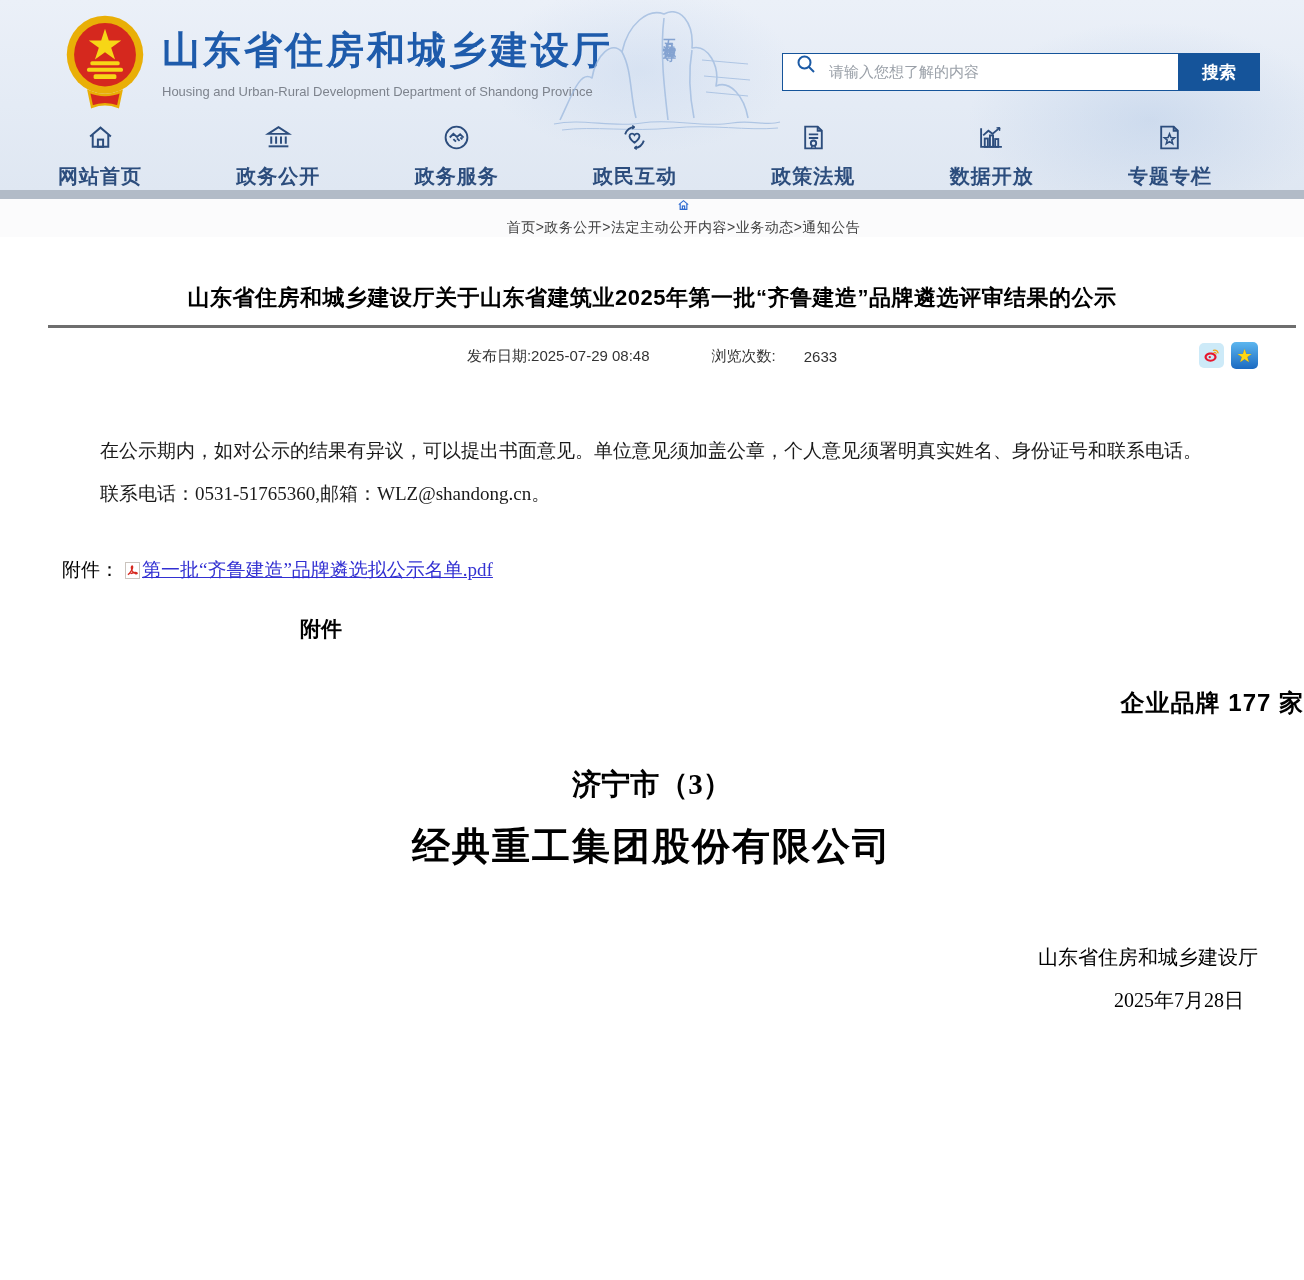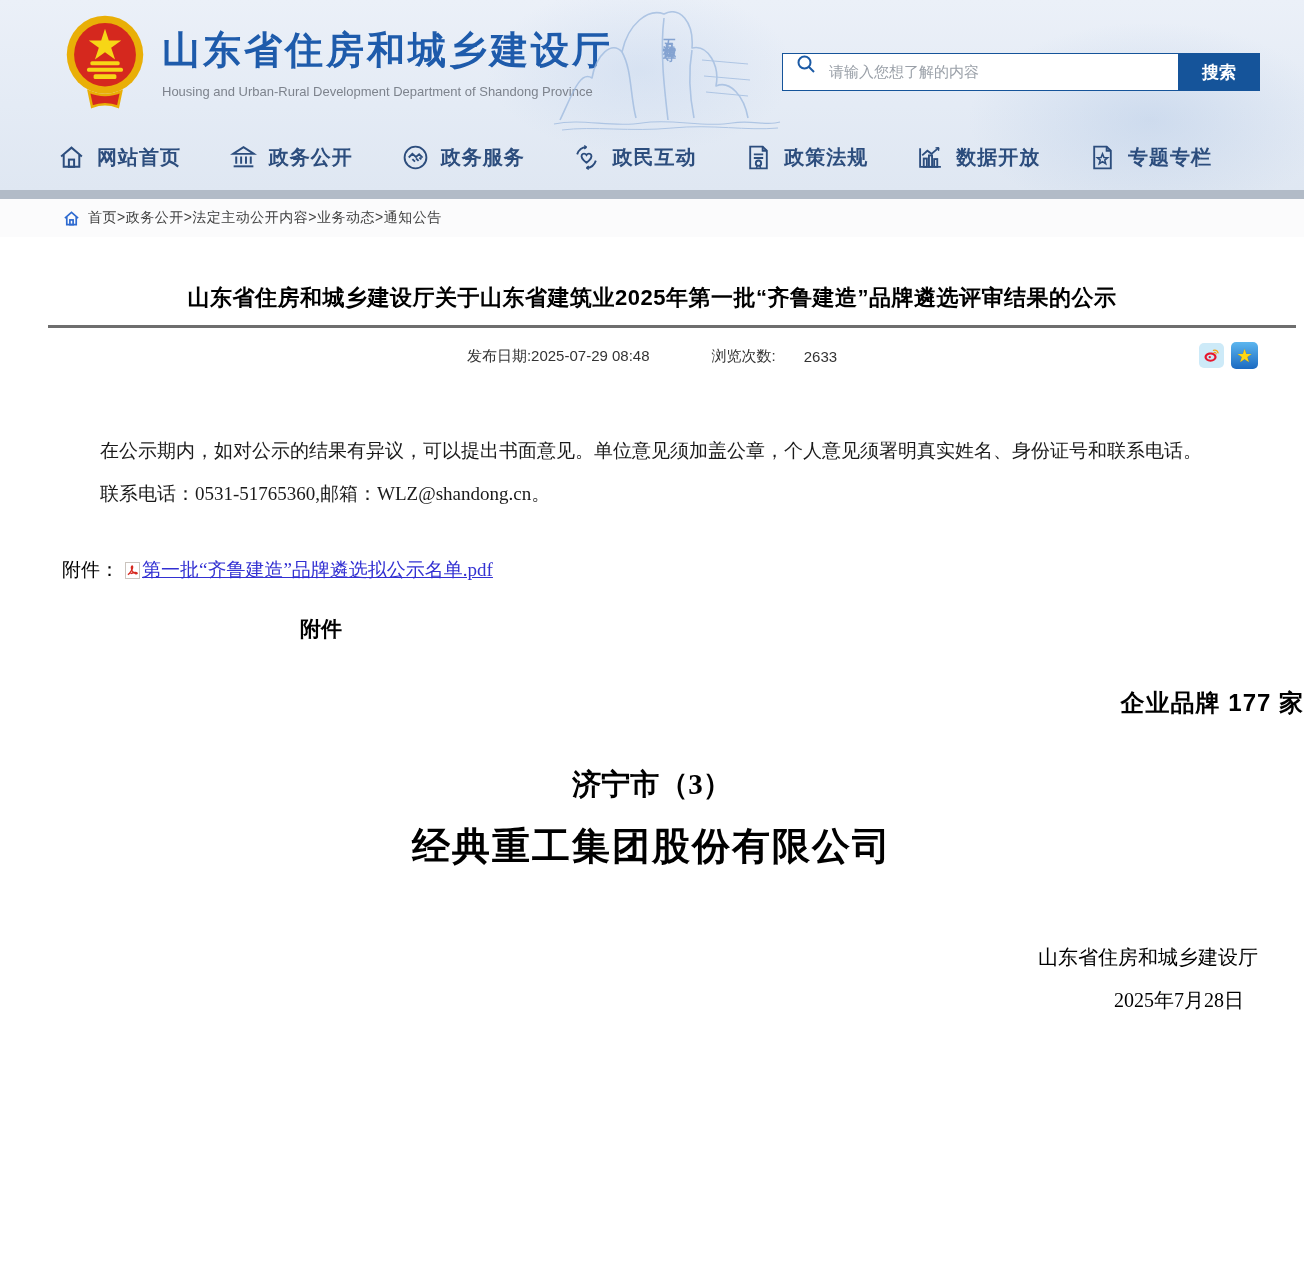--- a/index.html
+++ b/index.html
@@ -31,29 +31,29 @@
   .searchbox input { flex:1; height:34px; border:none; outline:none; font-size:15px;
     color:#333; background:transparent; font-family:"Liberation Sans", sans-serif; }
   .searchbox input::placeholder { color:#9aa0a8; }
   .search-btn { width:82px; height:38px; margin:-1px -1px -1px 0; border:none;
     background:#15549a; color:#fff; font-size:17px; font-weight:bold; cursor:pointer;
     font-family:Liberation Sans, sans-serif; }
 
   .mainnav { position:absolute; left:0; bottom:8px; width:1304px; height:50px;
     display:flex; align-items:center; justify-content:space-between;
     padding:0 92px 0 58px; }
-  .nav-item { display:flex; align-items:center; gap:12px; text-decoration:none; cursor:pointer; }
+  .nav-item { display:flex; align-items:center; gap:12px; text-decoration:none; cursor:pointer;flex-direction:column; }
   .nav-item span.lbl { font-size:20px; font-weight:bold; color:#2c4d7d; letter-spacing:1px; }
   .nicon { display:flex; }
 
   .divider { width:1304px; height:9px; background:#b2bbc7; }
 
   
   .breadcrumb-bar { width:1304px; height:38px; background:#fbfbfc;
-    display:flex; align-items:center; padding-left:63px; gap:8px; }
+    display:flex; align-items:center; padding-left:63px; gap:8px;flex-direction:column; }
   .breadcrumb-bar .crumbs { font-size:14px; color:#404040; letter-spacing:.5px; cursor:pointer; }
 
   
   main { position:relative; width:1304px; background:#fff; }
   .article-title { margin:46px 100px 0 100px; text-align:center; font-size:22px;
     font-weight:bold; color:#000; line-height:30px; letter-spacing:.5px;
     font-family:"Liberation Sans", sans-serif; }
   .title-rule { margin:12px 8px 0 48px; height:3px; background:#6e6e6e; }
   .meta { position:relative; margin-top:13px; height:30px; display:flex;
     justify-content:center; align-items:center; font-size:15px; color:#333; }

